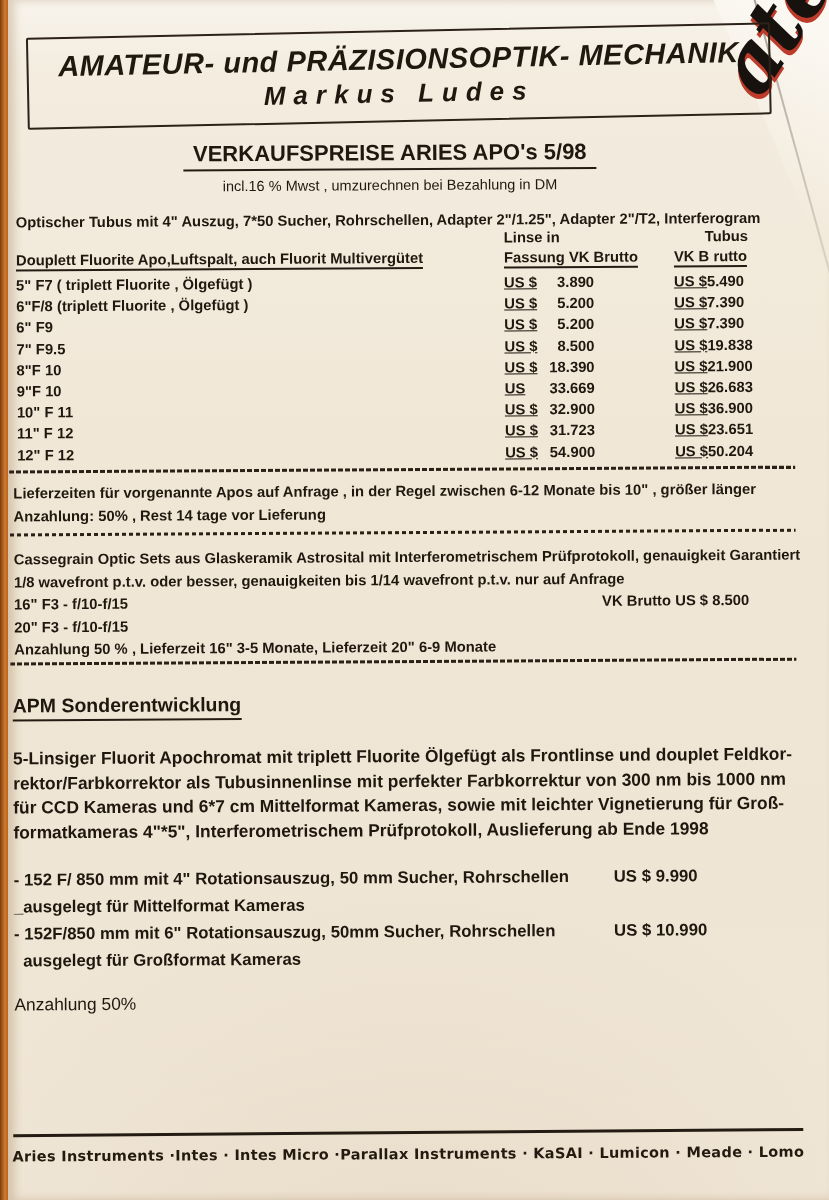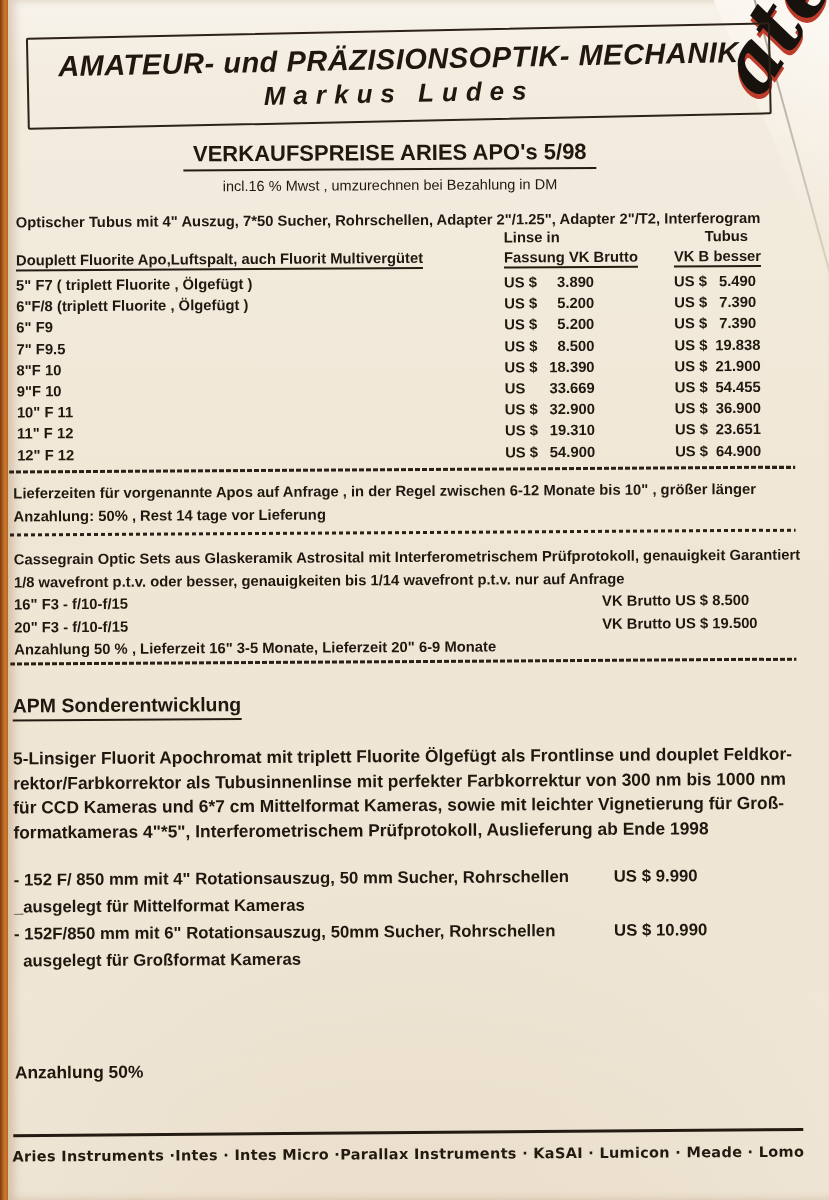--- a/index.html
+++ b/index.html
@@ -70,23 +70,23 @@
 
   
   .ptable { position: absolute; left: 18px; top: 230px; width: 776px; font-size: 14.8px; font-weight: bold; }
   .prow { display: grid; grid-template-columns: 472px 186px 118px; height: 21.2px; align-items: baseline; }
   .prow.super { height: 20px; }
   .prow.head { height: 25px; }
   .c2pad { padding-left: 16px; white-space: nowrap; }
   .c3pad { padding-left: 15px; white-space: nowrap; }
   .ul { border-bottom: 2px solid #241c12; padding-bottom: 1px; }
   .price { display: flex; }
-  .price .cur { white-space: nowrap; }
+  .price .cur { white-space: nowrap; text-decoration: underline; }
   .col2 .amt { flex: 1; text-align: right; padding-right: 80px; }
-  .col3 .amt { flex: 1; text-align: center; padding-right: 24px; }
+  .col3 .amt { flex: 1; text-align: left; padding-right: 24px; }
   .col2 { padding-left: 16px; }
 
   .dashes {
     position: absolute; left: 10px; width: 786px; height: 3px;
     background: repeating-linear-gradient(90deg, #2a2015 0px, #2a2015 4.5px, transparent 4.5px, transparent 7px);
   }
   .sep1 { top: 468px; }
   .sep2 { top: 531px; }
   .sep3 { top: 660px; }
 
@@ -105,21 +105,21 @@
   }
   .apm-para { position: absolute; left: 12px; top: 744px; font-size: 17.4px; font-weight: bold; line-height: 24.5px; white-space: nowrap; }
 
   .apm-products { position: absolute; left: 12px; top: 868px; width: 784px; font-size: 16.8px; font-weight: bold; }
   .prod-row { display: flex; height: 27px; align-items: baseline; }
   .prod-row .pname { flex: 1; white-space: nowrap; }
   .prod-row .pprice { width: 184px; white-space: nowrap; }
   .prod-note { height: 27px; white-space: nowrap; }
   .prod-note.indent { padding-left: 9px; }
 
-  .deposit { position: absolute; left: 12px; top: 1060px; font-size: 17.4px; font-weight: bold; }
+  .deposit { position: absolute; left: 12px; top: 992px; font-size: 17.4px; font-weight: normal; }
 
   
   .footer-rule { position: absolute; left: 10px; top: 1131px; width: 790px; height: 3px; background: #241c12; transform: rotate(-0.1deg); }
   .brands {
     position: absolute; left: 0; top: 1146px; width: 810px; text-align: center;
     font-family: "DejaVu Sans", sans-serif; font-size: 14.5px; font-weight: bold;
     letter-spacing: 0.3px; color: #241a10; white-space: nowrap;
   }
 </style>
 </head>
@@ -148,21 +148,21 @@
 
     <div class="ptable">
       <div class="prow super">
         <div></div>
         <div class="c2pad">Linse in</div>
         <div class="c3pad" style="padding-left:31px;">Tubus</div>
       </div>
       <div class="prow head">
         <div><span class="ul">Douplett Fluorite Apo,Luftspalt, auch Fluorit Multivergütet</span></div>
         <div class="c2pad"><span class="ul">Fassung VK Brutto</span></div>
-        <div><span class="ul">VK B besser</span></div>
+        <div><span class="ul">VK B rutto</span></div>
       </div>
 
       <div class="prow">
         <div>5" F7  ( triplett Fluorite , Ölgefügt )</div>
         <div class="price col2">
             <span class="cur">US $</span>
             <span class="amt">3.890</span>
           </div>
         <div class="price col3">
             <span class="cur">US $</span>
@@ -214,54 +214,54 @@
           </div>
       </div>
       <div class="prow">
         <div>9"F 10</div>
         <div class="price col2">
             <span class="cur">US</span>
             <span class="amt">33.669</span>
           </div>
         <div class="price col3">
             <span class="cur">US $</span>
-            <span class="amt">54.455</span>
+            <span class="amt">26.683</span>
           </div>
       </div>
       <div class="prow">
         <div>10" F 11</div>
         <div class="price col2">
             <span class="cur">US $</span>
             <span class="amt">32.900</span>
           </div>
         <div class="price col3">
             <span class="cur">US $</span>
             <span class="amt">36.900</span>
           </div>
       </div>
       <div class="prow">
         <div>11" F 12</div>
         <div class="price col2">
             <span class="cur">US $</span>
-            <span class="amt">19.310</span>
+            <span class="amt">31.723</span>
           </div>
         <div class="price col3">
             <span class="cur">US $</span>
             <span class="amt">23.651</span>
           </div>
       </div>
       <div class="prow">
         <div>12" F 12</div>
         <div class="price col2">
             <span class="cur">US $</span>
             <span class="amt">54.900</span>
           </div>
         <div class="price col3">
             <span class="cur">US $</span>
-            <span class="amt">64.900</span>
+            <span class="amt">50.204</span>
           </div>
       </div>
     </div>
 
     <div class="dashes sep1"></div>
 
     <div class="para delivery">
       <div>Lieferzeiten für vorgenannte Apos auf Anfrage ,  in der Regel zwischen 6-12 Monate bis 10" , größer länger</div>
       <div>Anzahlung: 50% , Rest  14 tage vor Lieferung</div>
     </div>
@@ -270,21 +270,20 @@
 
     <div class="para cassegrain">
       <div>Cassegrain Optic Sets aus Glaskeramik Astrosital mit Interferometrischem Prüfprotokoll, genauigkeit Garantiert</div>
       <div>1/8 wavefront p.t.v. oder besser, genauigkeiten bis 1/14 wavefront p.t.v. nur auf Anfrage</div>
       <div class="cass-item">
         <span class="spec">16" F3 - f/10-f/15</span>
         <span class="vk">VK Brutto US $ 8.500</span>
       </div>
       <div class="cass-item">
         <span class="spec">20" F3 - f/10-f/15</span>
-        <span class="vk">VK Brutto US $ 19.500</span>
       </div>
       <div>Anzahlung 50 % , Lieferzeit 16" 3-5 Monate, Lieferzeit 20" 6-9 Monate</div>
     </div>
 
     <div class="dashes sep3"></div>
 
     <div class="apm-heading-wrap">
       <span class="apm-heading">APM Sonderentwicklung</span>
     </div>
 

